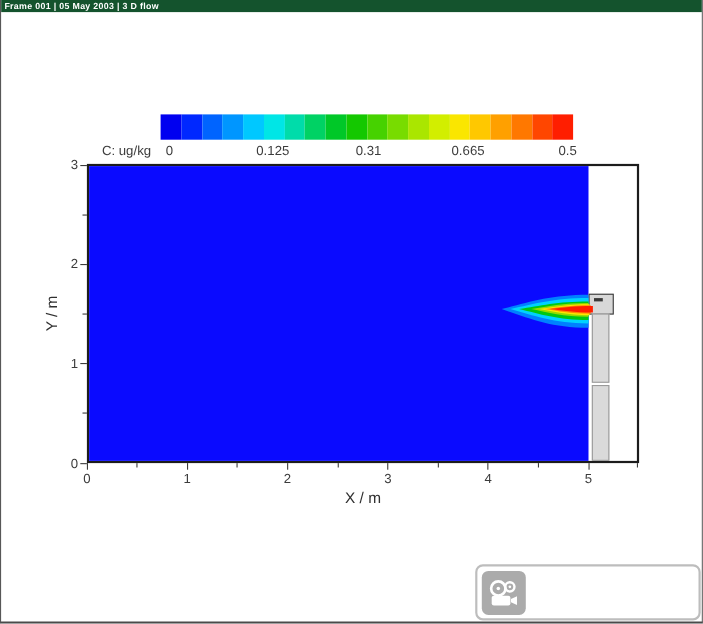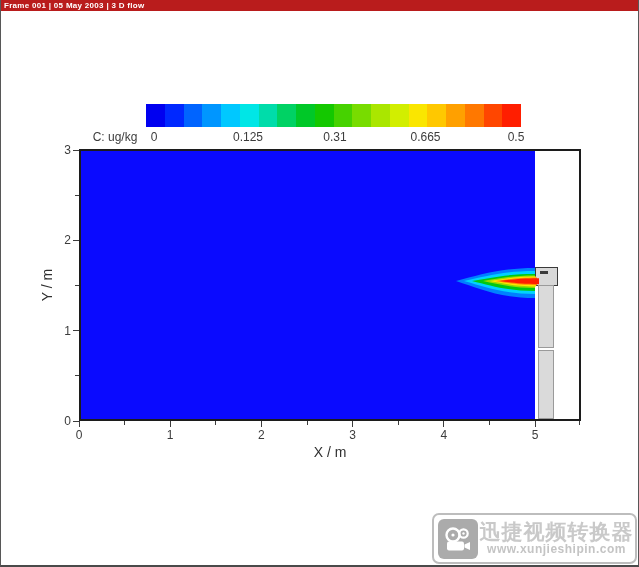--- a/index.html
+++ b/index.html
@@ -57,21 +57,21 @@
   }
   .wm-text{flex:1 1 auto;text-align:center;line-height:1.05;overflow:hidden;}
   .wm-title{font-size:21px;font-weight:bold;color:#c9c9c9;text-shadow:0 1px 0 #ffffff;letter-spacing:1px;white-space:nowrap;}
   .wm-url{font-size:12px;font-weight:bold;color:#c4c4c4;letter-spacing:.5px;white-space:nowrap;}
 </style>
 </head>
 <body>
 
 <div class="screen">
 
-  <div class="titlebar" style="background: #b91c1c;">
+  <div class="titlebar" style="background: #14532d;">
     <span>Frame 001 | 05 May 2003 | 3 D flow</span>
   </div>
 
   <div class="colorbar">
       <div class="cbseg" style="background: rgb(0, 0, 240);"></div>
       <div class="cbseg" style="background: rgb(0, 40, 255);"></div>
       <div class="cbseg" style="background: rgb(0, 100, 255);"></div>
       <div class="cbseg" style="background: rgb(0, 150, 255);"></div>
       <div class="cbseg" style="background: rgb(0, 200, 255);"></div>
       <div class="cbseg" style="background: rgb(0, 230, 230);"></div>
@@ -177,19 +177,15 @@
     <div class="wm-icon">
       <svg width="30" height="30" viewBox="0 0 30 30">
         <circle cx="10" cy="11" r="6.5" fill="none" stroke="#ffffff" stroke-width="2.4"></circle>
         <circle cx="10" cy="11" r="1.6" fill="#ffffff"></circle>
         <circle cx="20.5" cy="9.5" r="4.2" fill="none" stroke="#ffffff" stroke-width="2.2"></circle>
         <circle cx="20.5" cy="9.5" r="1.2" fill="#ffffff"></circle>
         <rect x="4" y="17.5" width="17" height="9" rx="2" fill="#ffffff"></rect>
         <path d="M21.5 20.5 L27 18 L27 26 L21.5 23.5 Z" fill="#ffffff"></path>
       </svg>
     </div>
-    <div class="wm-text">
-      <div class="wm-title">迅捷视频转换器</div>
-      <div class="wm-url">www.xunjieshipin.com</div>
-    </div>
   </div>
 
 </div>
 
 </body></html>

